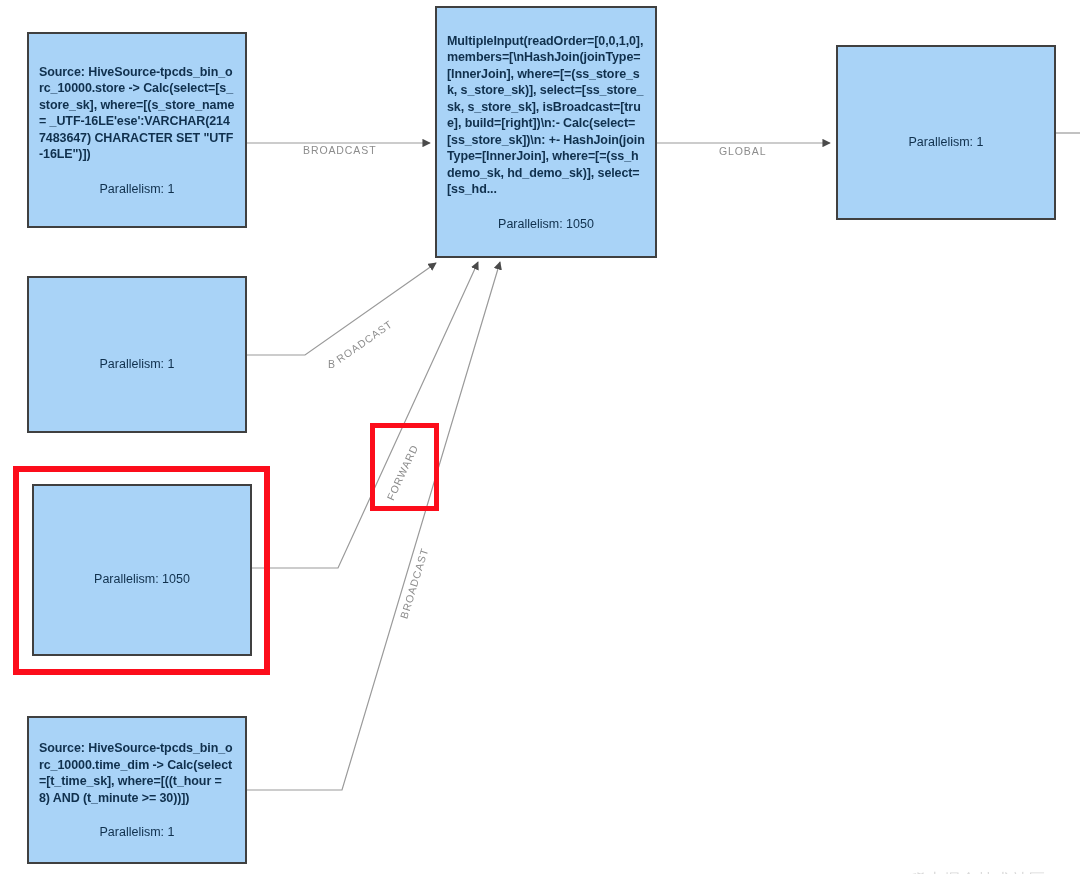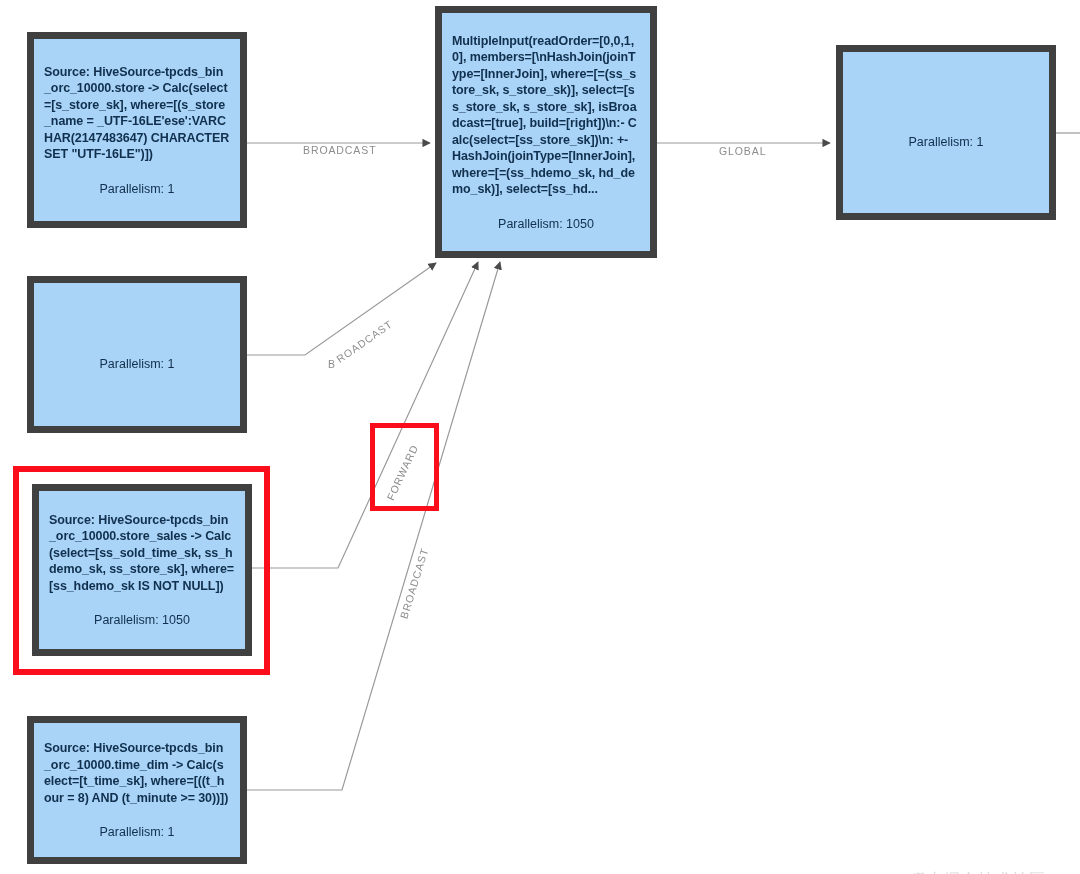--- a/index.html
+++ b/index.html
@@ -21,21 +21,21 @@
     position: absolute;
     left: 0;
     top: 0;
     width: 1080px;
     height: 874px;
   }
   .node {
     position: absolute;
     box-sizing: border-box;
     background: #a9d3f7;
-    border: 7px solid #404040;
+    border: 2px solid #404040;
     display: flex;
     flex-direction: column;
     justify-content: center;
     align-items: stretch;
     padding: 6px 10px;
   }
   .node .body {
     font-size: 12.5px;
     line-height: 16.5px;
     font-weight: bold;
@@ -104,21 +104,20 @@
   <div class="node" style="left:27px; top:32px; width:220px; height:196px;">
     <div class="body">Source: HiveSource-tpcds_bin_orc_10000.store -&gt; Calc(select=[s_store_sk], where=[(s_store_name = _UTF-16LE'ese':VARCHAR(2147483647) CHARACTER SET "UTF-16LE")])</div>
     <div class="parallelism">Parallelism: 1</div>
   </div>
 
   <div class="node" style="left:27px; top:276px; width:220px; height:157px;">
     <div class="parallelism">Parallelism: 1</div>
   </div>
 
   <div class="node" style="left:32px; top:484px; width:220px; height:172px;">
-    <div class="body">Source: HiveSource-tpcds_bin_orc_10000.store_sales -&gt; Calc(select=[ss_sold_time_sk, ss_hdemo_sk, ss_store_sk], where=[ss_hdemo_sk IS NOT NULL])</div>
     <div class="parallelism">Parallelism: 1050</div>
   </div>
 
   <div class="highlight-box" style="left:13px; top:466px; width:257px; height:209px;"></div>
 
   <div class="node" style="left:27px; top:716px; width:220px; height:148px;">
     <div class="body">Source: HiveSource-tpcds_bin_orc_10000.time_dim -&gt; Calc(select=[t_time_sk], where=[((t_hour = 8) AND (t_minute &gt;= 30))])</div>
     <div class="parallelism">Parallelism: 1</div>
   </div>
 

